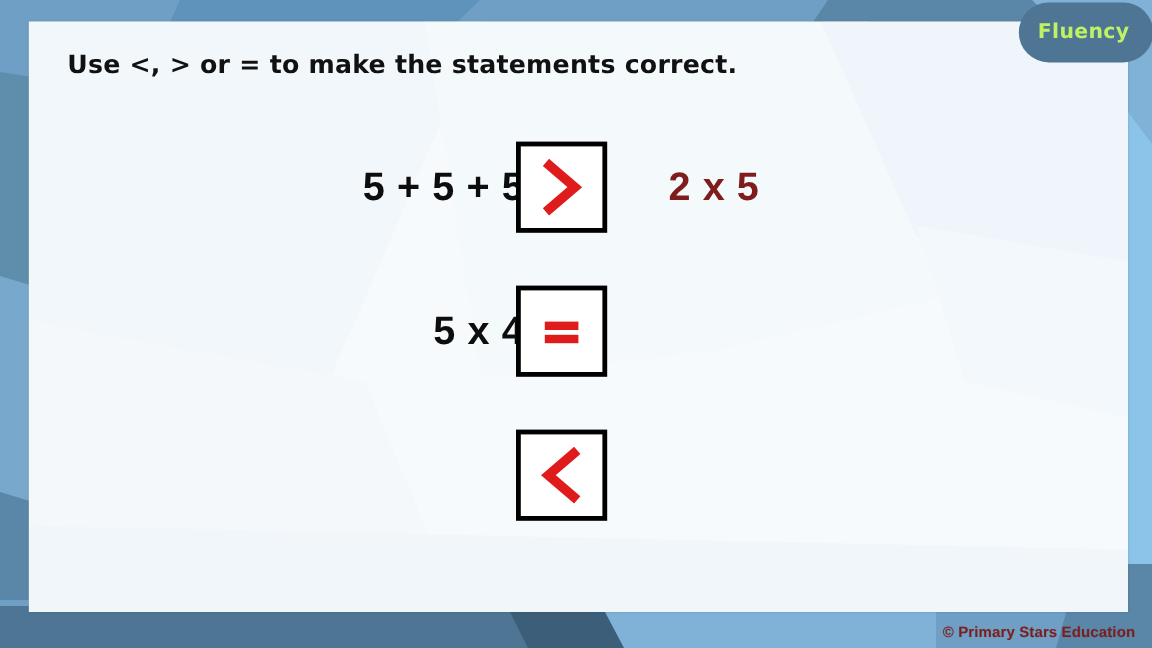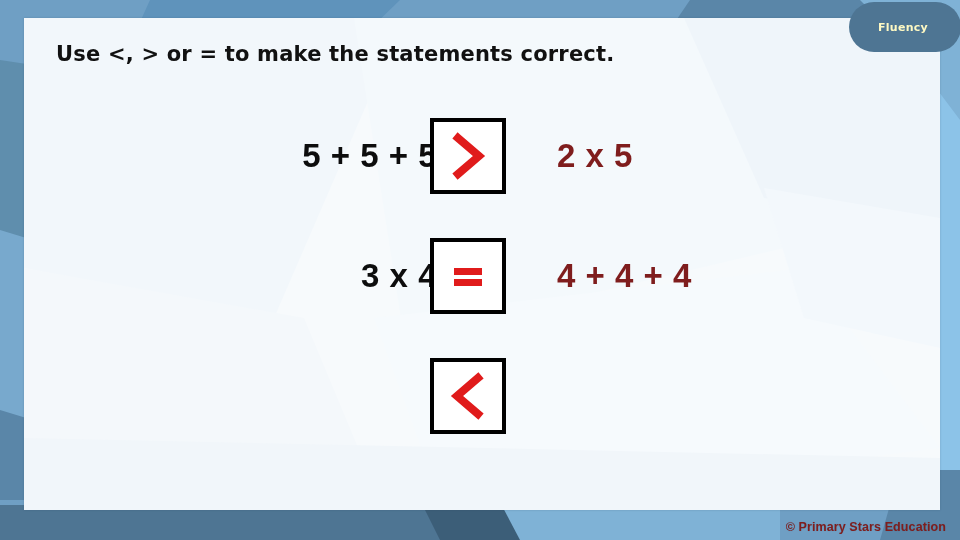--- a/index.html
+++ b/index.html
@@ -68,24 +68,24 @@
     top: 2px;
     width: 112px;
     height: 50px;
     border-radius: 25px;
     background: #4e7593;
     display: flex;
     align-items: center;
     justify-content: center;
   }
   #fluency-badge .label {
-    color: #fef9c3;
+    color: #bef264;
     font-family: "DejaVu Sans", sans-serif;
     font-weight: bold;
-    font-size: 11px;
+    font-size: 17px;
     letter-spacing: 0.3px;
     padding-right: 4px;
   }
 
   
   #statements {
     position: absolute;
     left: 0;
     top: 0;
     width: 788px;
@@ -199,30 +199,29 @@
         <span>
           <svg width="38" height="48" viewBox="0 0 38 48">
             <polyline points="9,6 30,24 9,42" fill="none" stroke="#e01b1b" stroke-width="8" stroke-linecap="square" stroke-linejoin="miter"></polyline>
           </svg>
         </span>
       </div>
       <div class="stmt-right">2 x 5</div>
     </div>
 
     <div class="statement-row" style="top:238px;">
-      <div class="stmt-left">3 x 4</div>
+      <div class="stmt-left">5 x 4</div>
       <div class="stmt-box">
         <span>
           <svg width="38" height="48" viewBox="0 0 38 48">
             <rect x="5" y="16" width="28" height="7" fill="#e01b1b"></rect>
             <rect x="5" y="27" width="28" height="7" fill="#e01b1b"></rect>
           </svg>
         </span>
       </div>
-      <div class="stmt-right">4 + 4 + 4</div>
     </div>
 
     <div class="statement-row" style="top:358px;">
       <div class="stmt-box">
         <span>
           <svg width="38" height="48" viewBox="0 0 38 48">
             <polyline points="29,6 8,24 29,42" fill="none" stroke="#e01b1b" stroke-width="8" stroke-linecap="square" stroke-linejoin="miter"></polyline>
           </svg>
         </span>
       </div>

